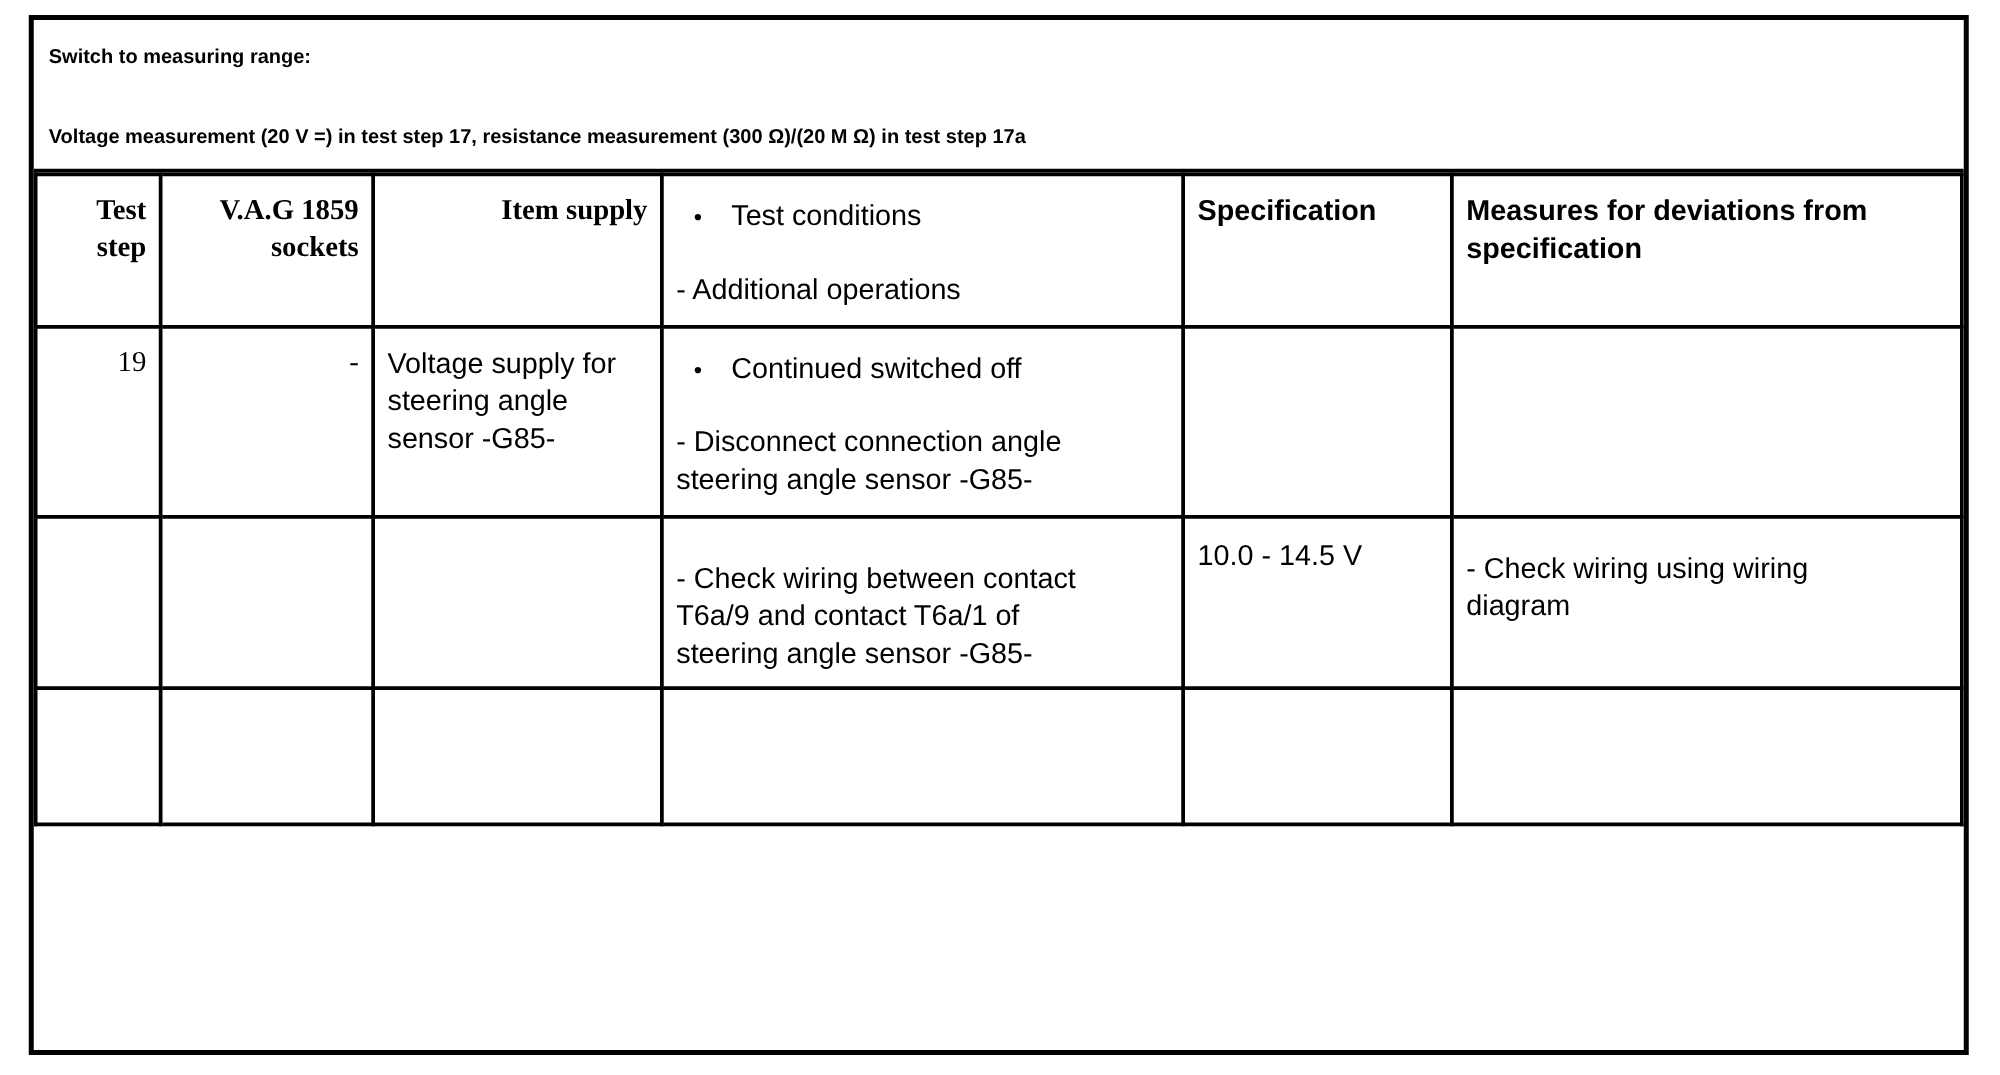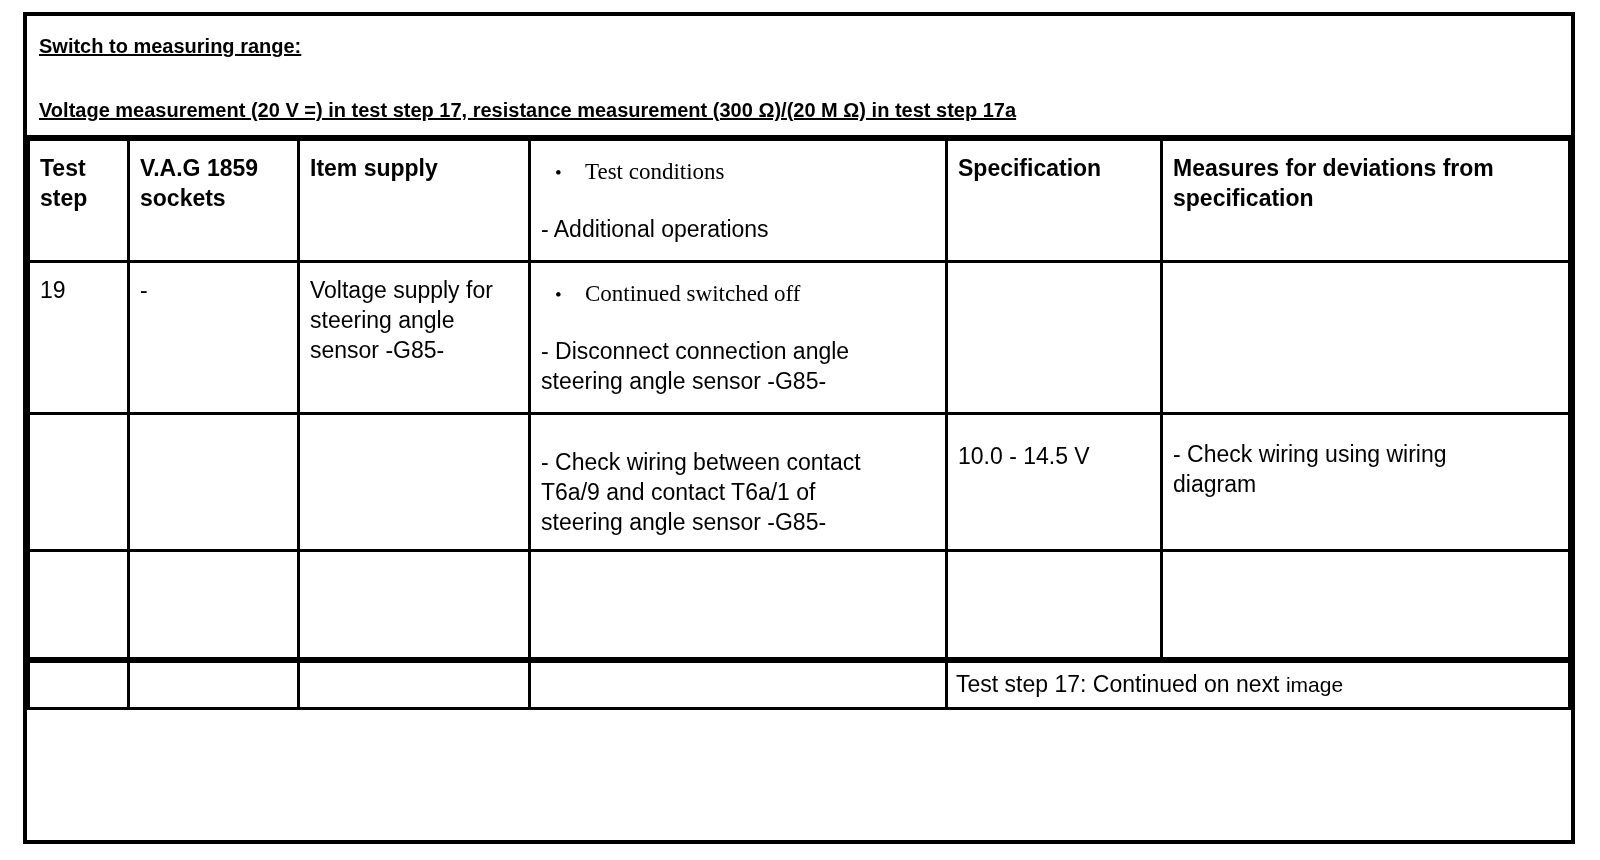--- a/index.html
+++ b/index.html
@@ -1,41 +1,41 @@
 <!DOCTYPE html>
 <html><head>
 <meta charset="utf-8">
 <style>
   * { margin:0; padding:0; box-sizing:border-box; }
   html,body { width:1600px; height:860px; background:#ffffff; color:#000;
               font-family:"Liberation Sans","DejaVu Sans",sans-serif; }
   .sheet { position:absolute; left:23px; top:12px; width:1552px; height:832px;
            border:4px solid #000; background:#fff; overflow:hidden; }
   .title-block { padding:17px 12px 12px 12px; border-bottom:3px solid #000; }
-  .title-line { font-weight:700; font-size:20px; line-height:26px;text-decoration:underline; }
+  .title-line { font-weight:700; font-size:16px; line-height:26px; }
   .title-line.second { margin-top:38px; }
   table.spec { width:100%; border-collapse:collapse; table-layout:fixed; }
   table.spec td { border:3px solid #000; vertical-align:top; padding:12px 10px;
                   font-size:23px; line-height:30px; overflow:hidden; }
-  table.spec td.center { text-align:left; }
+  table.spec td.center { text-align:right;font-family:Liberation Serif, serif; }
   td.hdr { font-weight:700; }
   tr.r-head td { height:122px; }
   tr.r1 td { height:152px; }
   tr.r2 td { height:133px; }
   tr.r3 td { height:137px; }
   tr.r4 td { height:109px; }
   tr.r-foot td { height:49px; border-top-width:6px; padding:4px 8px;
                  vertical-align:middle; }
-  .bullet-line { white-space:nowrap; margin-top:4px;font-family:Liberation Serif, serif; }
+  .bullet-line { white-space:nowrap; margin-top:4px; }
   .bullet { display:inline-block; width:44px; padding-left:14px; font-size:19px; }
   .dash-par { margin-top:26px; max-width:345px; }
   .dash-solo { margin-top:20px; max-width:345px; }
   .item-par { max-width:190px; }
   .measures-par { margin-top:12px; max-width:300px; }
-  .spec-val { padding-top:2px;margin-top:12px; }
+  .spec-val { padding-top:2px; }
   .foot-suffix { font-size:21px; }
 </style>
 </head>
 <body>
 
 <div class="sheet">
 
   <div class="title-block">
     <div class="title-line">Switch to measuring range:</div>
     <div class="title-line second">Voltage measurement (20 V =) in test step 17, resistance measurement (300 Ω)/(20 M Ω) in test step 17a</div>
@@ -114,24 +114,15 @@
 
     <tr class="r4">
       <td></td>
       <td></td>
       <td></td>
       <td></td>
       <td></td>
       <td></td>
     </tr>
 
-    <tr class="r-foot">
-      <td></td>
-      <td></td>
-      <td></td>
-      <td></td>
-      <td colspan="2">
-        <span>Test step 17: Continued on next </span><span class="foot-suffix">image</span>
-      </td>
-    </tr>
   </tbody>
     </table>
 </div>
 
 </body></html>

